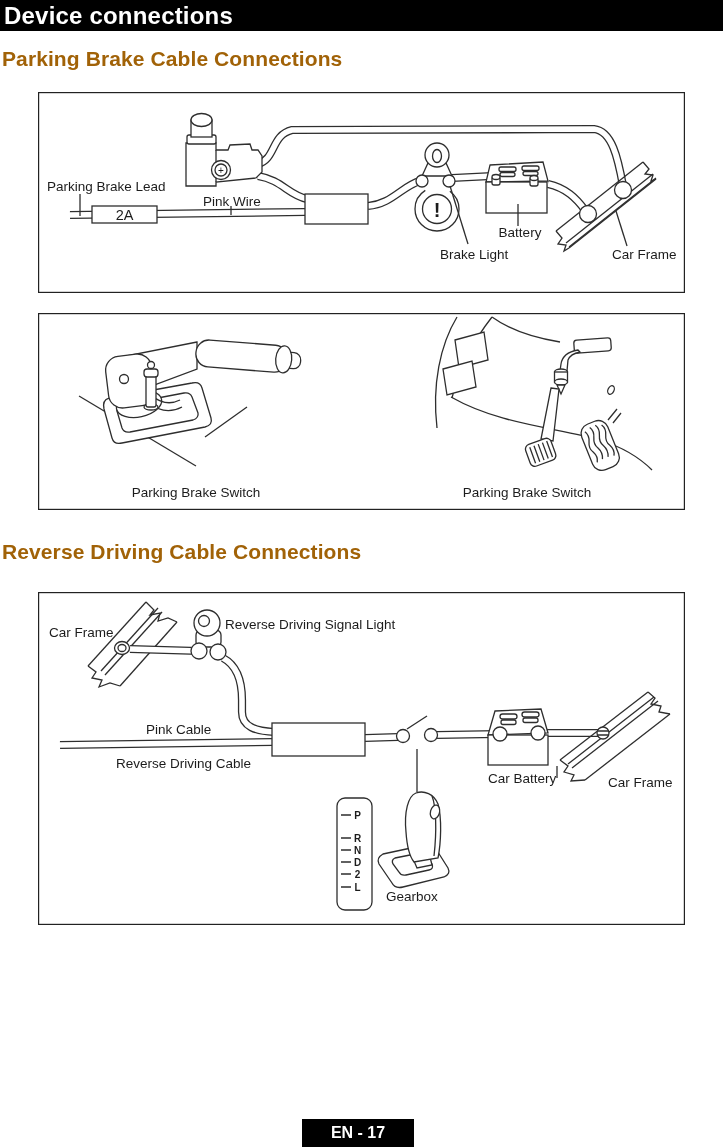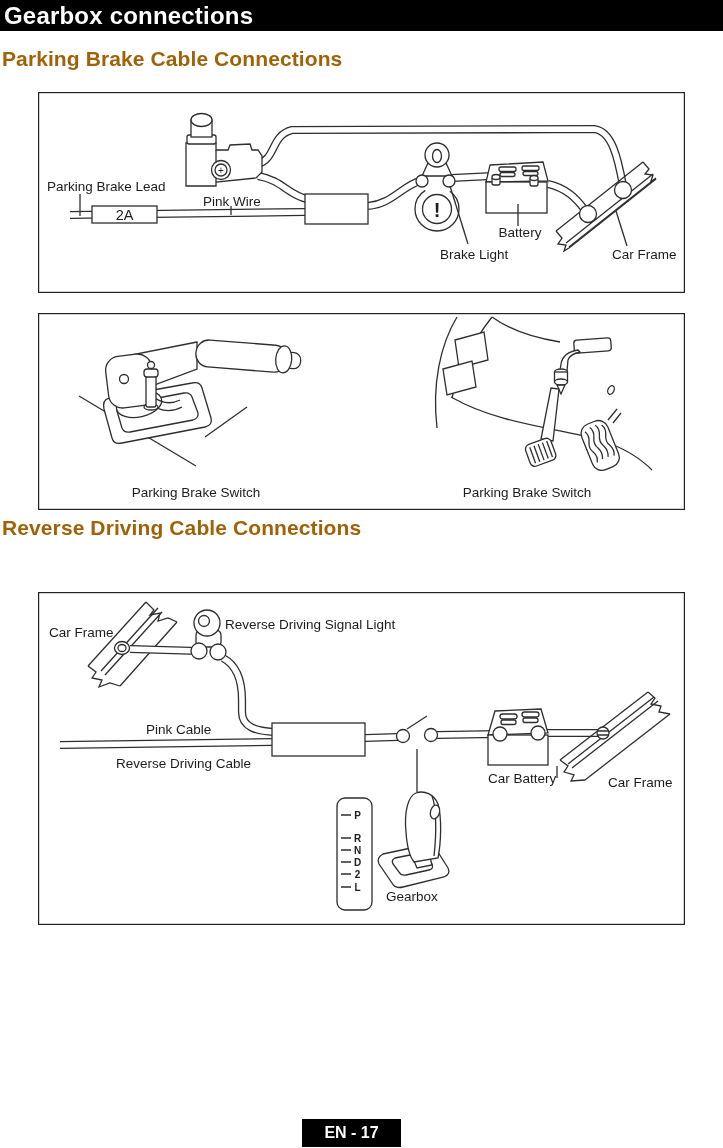--- a/index.html
+++ b/index.html
@@ -1,46 +1,46 @@
 <!DOCTYPE html>
 <html><head>
 <meta charset="utf-8">
 <style>
   html,body{margin:0;padding:0;background:#fff;}
   body{width:723px;height:1148px;position:relative;font-family:"Liberation Sans",sans-serif;overflow:hidden;}
   .titlebar{position:absolute;left:0;top:0;width:723px;height:31px;background:#000;}
   .titlebar span{display:block;color:#fff;font-size:24px;font-weight:bold;line-height:31px;padding-left:4px;letter-spacing:.2px;}
   h2.sect{position:absolute;left:2px;margin:0;font-size:21px;font-weight:bold;color:#a16207;letter-spacing:.1px;}
   #h-sect1{top:47px;}
-  #h-sect2{top:516px;}
+  #h-sect2{top:540px;}
   .figbox{position:absolute;left:38px;}
   .figbox svg{display:block;}
   #fig1{top:92px;}
   #fig2{top:313px;}
   #fig3{top:592px;}
-  .footerbox{position:absolute;left:302px;top:1119px;width:99px;height:28px;background:#000;text-align:center;}
+  .footerbox{position:absolute;left:302px;top:1119px;width:112px;height:28px;background:#000;text-align:center;}
   .footerbox span{color:#fff;font-size:16px;font-weight:bold;line-height:28px;}
   
   .ln{fill:none;stroke:#2e2e2e;stroke-width:1.3;}
   .shp{fill:#fff;stroke:#2e2e2e;stroke-width:1.3;}
   .wo{fill:none;stroke:#2e2e2e;stroke-width:8.2;}
   .wi{fill:none;stroke:#fff;stroke-width:5.6;}
   .cap{stroke-linecap:round;}
   .lbl{font-family:"Liberation Sans",sans-serif;font-size:13.5px;fill:#1c1c1c;}
   .lbl-m{text-anchor:middle;}
   .fuse-t{font-size:14.5px;text-anchor:middle;}
   .gear-t{font-size:10px;font-weight:bold;text-anchor:middle;}
   .warn-t{font-size:20px;font-weight:bold;text-anchor:middle;}
   .plus-t{font-size:10px;text-anchor:middle;}
 </style>
 </head>
 <body>
 
 <div class="titlebar">
-  <span>Gearbox connections</span>
+  <span>Device connections</span>
 </div>
 
 <h2 class="sect" id="h-sect1">Parking Brake Cable Connections</h2>
 
 <div class="figbox" id="fig1">
 <svg width="647" height="201" viewBox="38 92 647 201">
   <defs>
     <path id="f1wA" d="M258,164 C276,159 271,135 292,130 L594,129 C612,131 618,158 623,186"></path>
     <path id="f1wB" d="M258,176 C282,180 288,195 307,199"></path>
     <path id="f1wC" d="M70,215 L305,212"></path>

